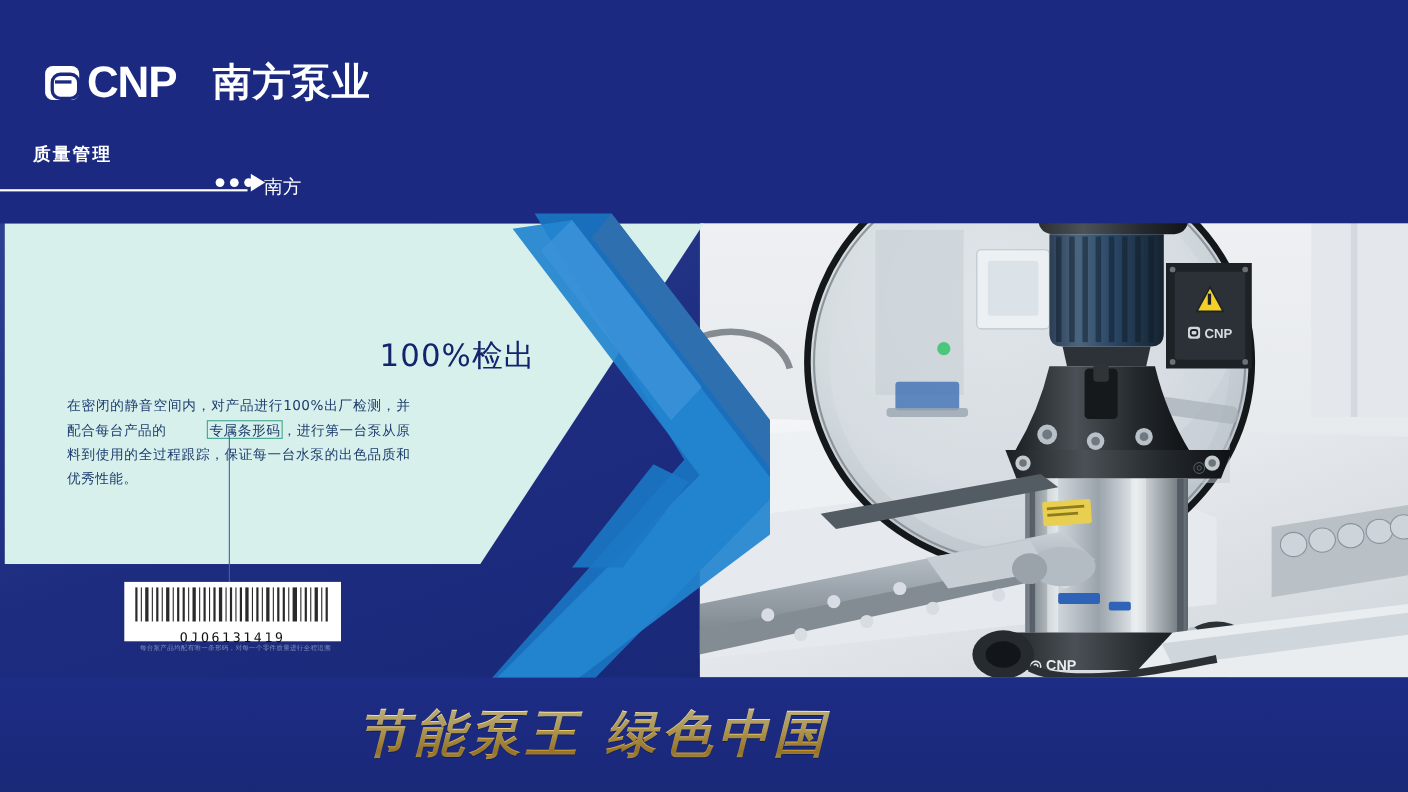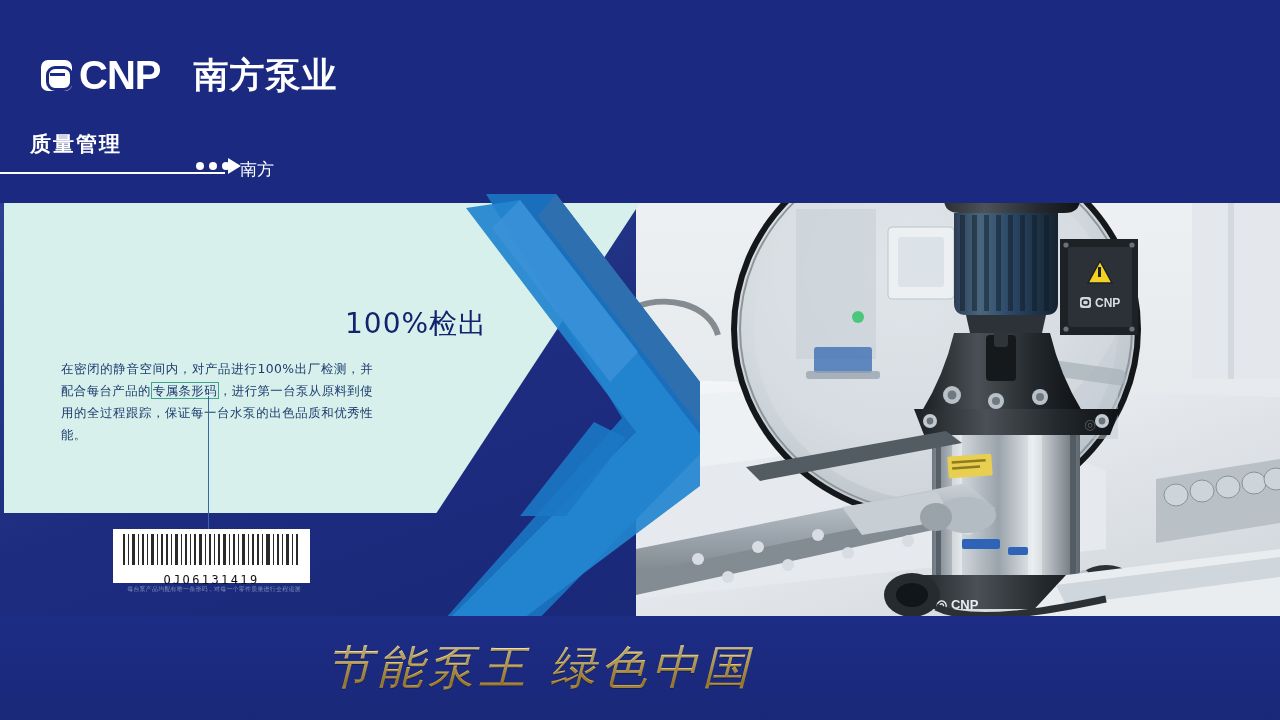--- a/index.html
+++ b/index.html
@@ -18,21 +18,21 @@
   .logo-mark{width:31px;height:31px;border-radius:7px;background:#fff;position:relative;flex:0 0 auto;}
   .logo-mark:before{content:"";position:absolute;left:5px;top:6px;width:21px;height:19px;
     border:3.4px solid #1b2a80;border-radius:9px 9px 9px 9px;}
   .logo-mark:after{content:"";position:absolute;left:9px;top:13.5px;width:15px;height:3.4px;background:#1b2a80;}
   .logo-cnp{color:#fff;font-size:40px;font-weight:bold;letter-spacing:-1px;line-height:1;
     font-family:"Liberation Sans",sans-serif;}
   .logo-cn{color:#fff;font-size:35px;font-weight:bold;line-height:1;letter-spacing:1px;
     font-family:"DejaVu Sans","Liberation Sans",sans-serif;margin-left:26px;}
 
   
-  .sec-title{position:absolute;left:30px;top:130px;color:#fff;font-size:21px;font-weight:bold;
+  .sec-title{position:absolute;left:30px;top:130px;color:#fff;font-size:16px;font-weight:bold;
     letter-spacing:2px;font-family:"DejaVu Sans",sans-serif;z-index:9;}
   .rule{position:absolute;left:0;top:172px;width:225px;height:2px;background:#fff;z-index:9;}
   .dots{position:absolute;left:196px;top:162px;display:flex;align-items:center;gap:5px;z-index:9;}
   .dots i{display:block;width:8px;height:8px;border-radius:50%;background:#fff;}
   .tri{position:absolute;left:228px;top:158px;width:0;height:0;z-index:9;
     border-left:13px solid #fff;border-top:8px solid transparent;border-bottom:8px solid transparent;}
   .nanfang{position:absolute;left:240px;top:158px;color:#fff;font-size:17px;z-index:9;
     font-family:"DejaVu Sans",sans-serif;letter-spacing:0px;}
   .hdr-kicker{position:absolute;left:283px;top:150px;color:#fff;font-size:26px;z-index:9;
     font-family:"DejaVu Sans",sans-serif;letter-spacing:1px;}
@@ -49,40 +49,40 @@
   
   .headline{position:absolute;left:148px;top:228px;color:#12246b;font-size:66px;font-weight:normal;
     letter-spacing:4px;font-family:"DejaVu Sans",sans-serif;z-index:8;line-height:1;}
   .subline{position:absolute;left:345px;top:305px;color:#12246b;font-size:28px;
     font-family:"DejaVu Sans",sans-serif;z-index:8;letter-spacing:1px;}
 
   
   .body-wrap{position:absolute;left:61px;top:358px;width:312px;z-index:8;}
   .body-wrap p{margin:0;color:#1d3c6e;font-size:12.4px;line-height:22px;letter-spacing:0.4px;
     font-family:"DejaVu Sans",sans-serif;text-align:justify;}
-  .hl-box{border:1px solid #3fa58c;padding:0 1px;}
+  .hl-box{border:1px solid #3fa58c;padding:0 1px;margin-left:37px;}
 
   
   .connector{position:absolute;left:208px;top:396px;width:1px;height:137px;background:#3b66a8;z-index:8;}
 
   
   .bc-card{position:absolute;left:113px;top:529px;width:197px;height:54px;background:#fff;z-index:9;
     padding:5px 8px 2px;}
   .bars{position:relative;height:31px;width:100%;}
   .bars i{position:absolute;top:0;height:31px;background:#2a2a2a;}
   .bc-num{text-align:center;color:#111;font-size:12px;letter-spacing:2.4px;
     font-family:"DejaVu Sans Mono","Liberation Mono",monospace;line-height:14px;margin-top:8px;}
   .bc-cap{position:absolute;left:116px;top:585px;width:196px;color:#8f9fc4;font-size:6px;z-index:9;
     font-family:"DejaVu Sans",sans-serif;letter-spacing:0.2px;text-align:center;opacity:.85;}
 
   
   .bottom-band{position:absolute;left:0;top:616px;width:1280px;height:104px;z-index:10;
     background:linear-gradient(180deg,#1d2d85 0%,#1b2a7e 55%,#1a2878 100%);}
   .slogan{position:absolute;left:0;top:637px;width:1080px;text-align:center;z-index:11;
-    font-size:46px;font-weight:normal;letter-spacing:5px;
+    font-size:46px;font-weight:bold;letter-spacing:5px;
     font-family:"DejaVu Sans",sans-serif;font-style:italic;
     color:#e7c86a;
     background:linear-gradient(180deg,#fff0bd 0%,#e8c96d 42%,#c79a36 75%,#f0dca0 100%);
     -webkit-background-clip:text;background-clip:text;-webkit-text-fill-color:transparent;
     text-shadow:0 1px 0 rgba(0,0,0,.25);}
 </style>
 </head>
 <body>
 
 <div id="slide">

